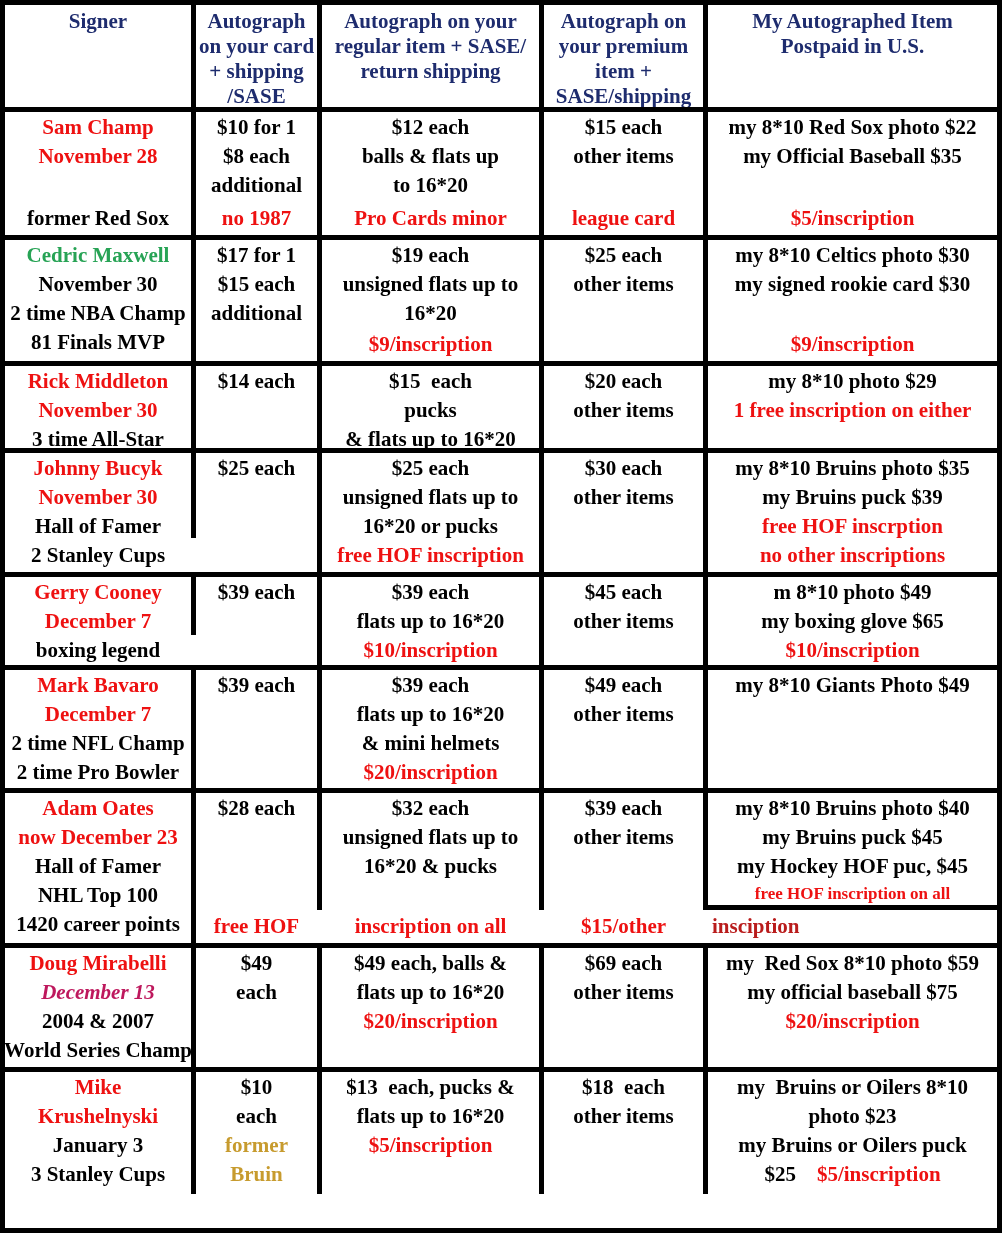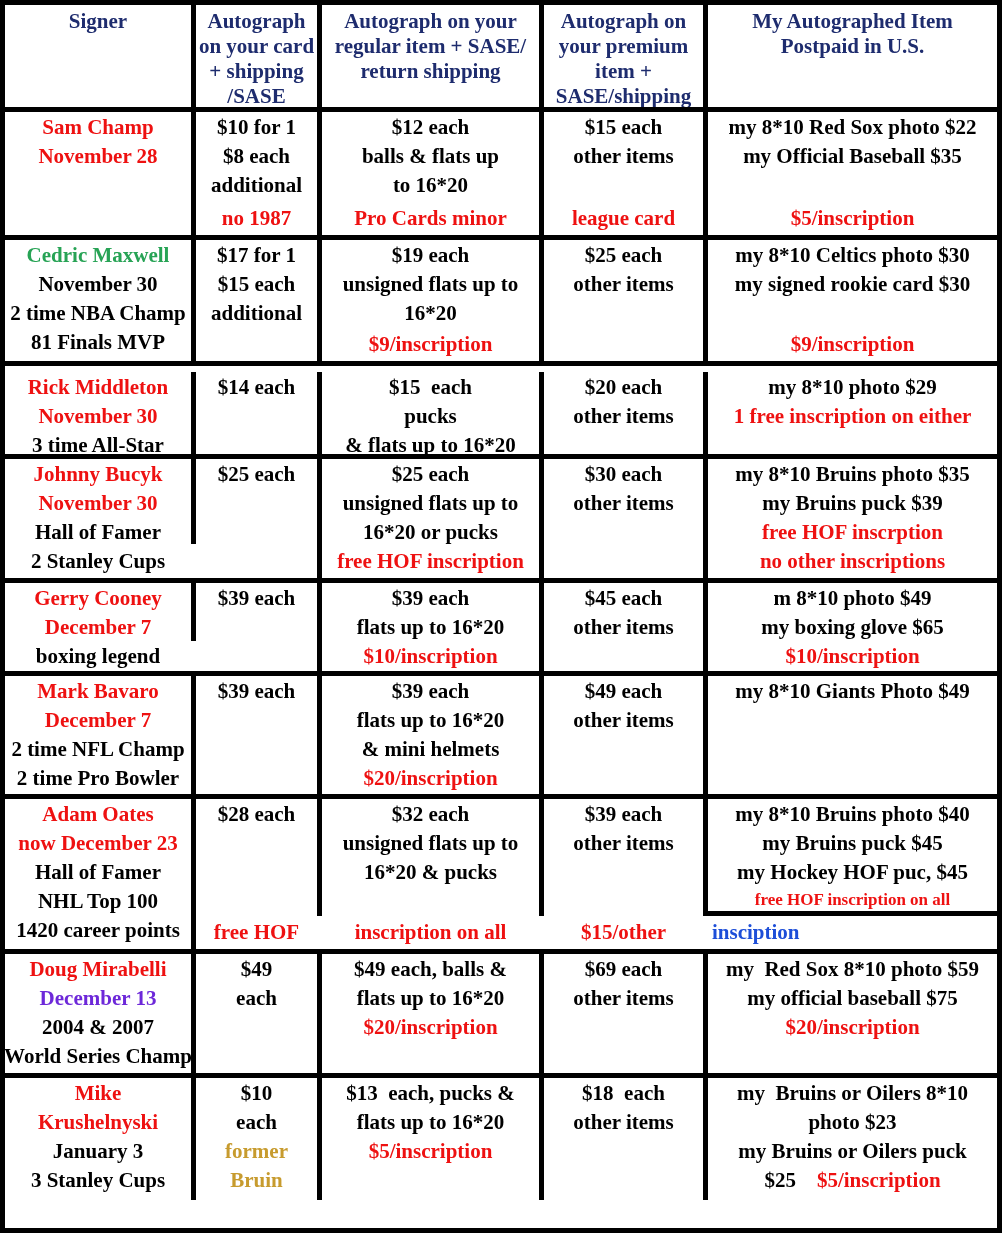--- a/index.html
+++ b/index.html
@@ -48,20 +48,23 @@
       </div>
       <div class="cell">
         <div class="line" style="color: rgb(30, 44, 110);">My Autographed Item</div>
         <div class="line" style="color: rgb(30, 44, 110);">Postpaid in U.S.</div>
       </div>
     </div>
     <div class="row" style="height: 128px;">
       <div class="cell">
         <div class="line" style="color: rgb(238, 17, 17);">Sam Champ</div>
         <div class="line" style="color: rgb(238, 17, 17);">November 28</div>
+        <div class="bottom">
+          <div class="line" style="color: rgb(0, 0, 0);">former Red Sox</div>
+        </div>
       </div>
       <div class="cell">
         <div class="line" style="color: rgb(0, 0, 0);">$10 for 1</div>
         <div class="line" style="color: rgb(0, 0, 0);">$8 each</div>
         <div class="line" style="color: rgb(0, 0, 0);">additional</div>
         <div class="bottom">
           <div class="line" style="color: rgb(238, 17, 17);">no 1987</div>
         </div>
       </div>
       <div class="cell">
@@ -112,21 +115,21 @@
         <div class="line" style="color: rgb(0, 0, 0);">other items</div>
       </div>
       <div class="cell">
         <div class="line" style="color: rgb(0, 0, 0);">my 8*10 Celtics photo $30</div>
         <div class="line" style="color: rgb(0, 0, 0);">my signed rookie card $30</div>
         <div class="bottom">
           <div class="line" style="color: rgb(238, 17, 17);">$9/inscription</div>
         </div>
       </div>
     </div>
-    <div class="row" style="height: 87px; margin-top: 6px;">
+    <div class="row" style="height: 87px;">
       <div class="cell">
         <div class="line" style="color: rgb(238, 17, 17);">Rick Middleton</div>
         <div class="line" style="color: rgb(238, 17, 17);">November 30</div>
         <div class="line" style="color: rgb(0, 0, 0);">3 time All-Star</div>
         <div class="line" style="color: rgb(0, 0, 0);">Nifty'</div>
       </div>
       <div class="cell">
         <div class="line" style="color: rgb(0, 0, 0);">$14 each</div>
       </div>
       <div class="cell">
@@ -251,28 +254,28 @@
         <div class="bottom">
           <div class="line" style="color: rgb(238, 17, 17);">$15/other</div>
         </div>
       </div>
       <div class="cell">
         <div class="line" style="color: rgb(0, 0, 0);">my 8*10 Bruins photo $40</div>
         <div class="line" style="color: rgb(0, 0, 0);">my Bruins puck $45</div>
         <div class="line" style="color: rgb(0, 0, 0);">my Hockey HOF puc, $45</div>
         <div class="line small" style="color: rgb(238, 17, 17);">free HOF inscription on all</div>
         <div class="bottom">
-          <div class="line left" style="color: #1d4ed8;">insciption</div>
+          <div class="line left" style="color: #b91c1c;">insciption</div>
         </div>
       </div>
     </div>
     <div class="row" style="height: 124px;">
       <div class="cell">
         <div class="line" style="color: rgb(238, 17, 17);">Doug Mirabelli</div>
-        <div class="line" style="color: #6d28d9;">December 13</div>
+        <div class="line" style="color: #be185d; font-style: italic;">December 13</div>
         <div class="line" style="color: rgb(0, 0, 0);">2004 &amp; 2007</div>
         <div class="line" style="color: rgb(0, 0, 0);">World Series Champ</div>
       </div>
       <div class="cell">
         <div class="line" style="color: rgb(0, 0, 0);">$49</div>
         <div class="line" style="color: rgb(0, 0, 0);">each</div>
       </div>
       <div class="cell">
         <div class="line" style="color: rgb(0, 0, 0);">$49 each, balls &amp;</div>
         <div class="line" style="color: rgb(0, 0, 0);">flats up to 16*20</div>

